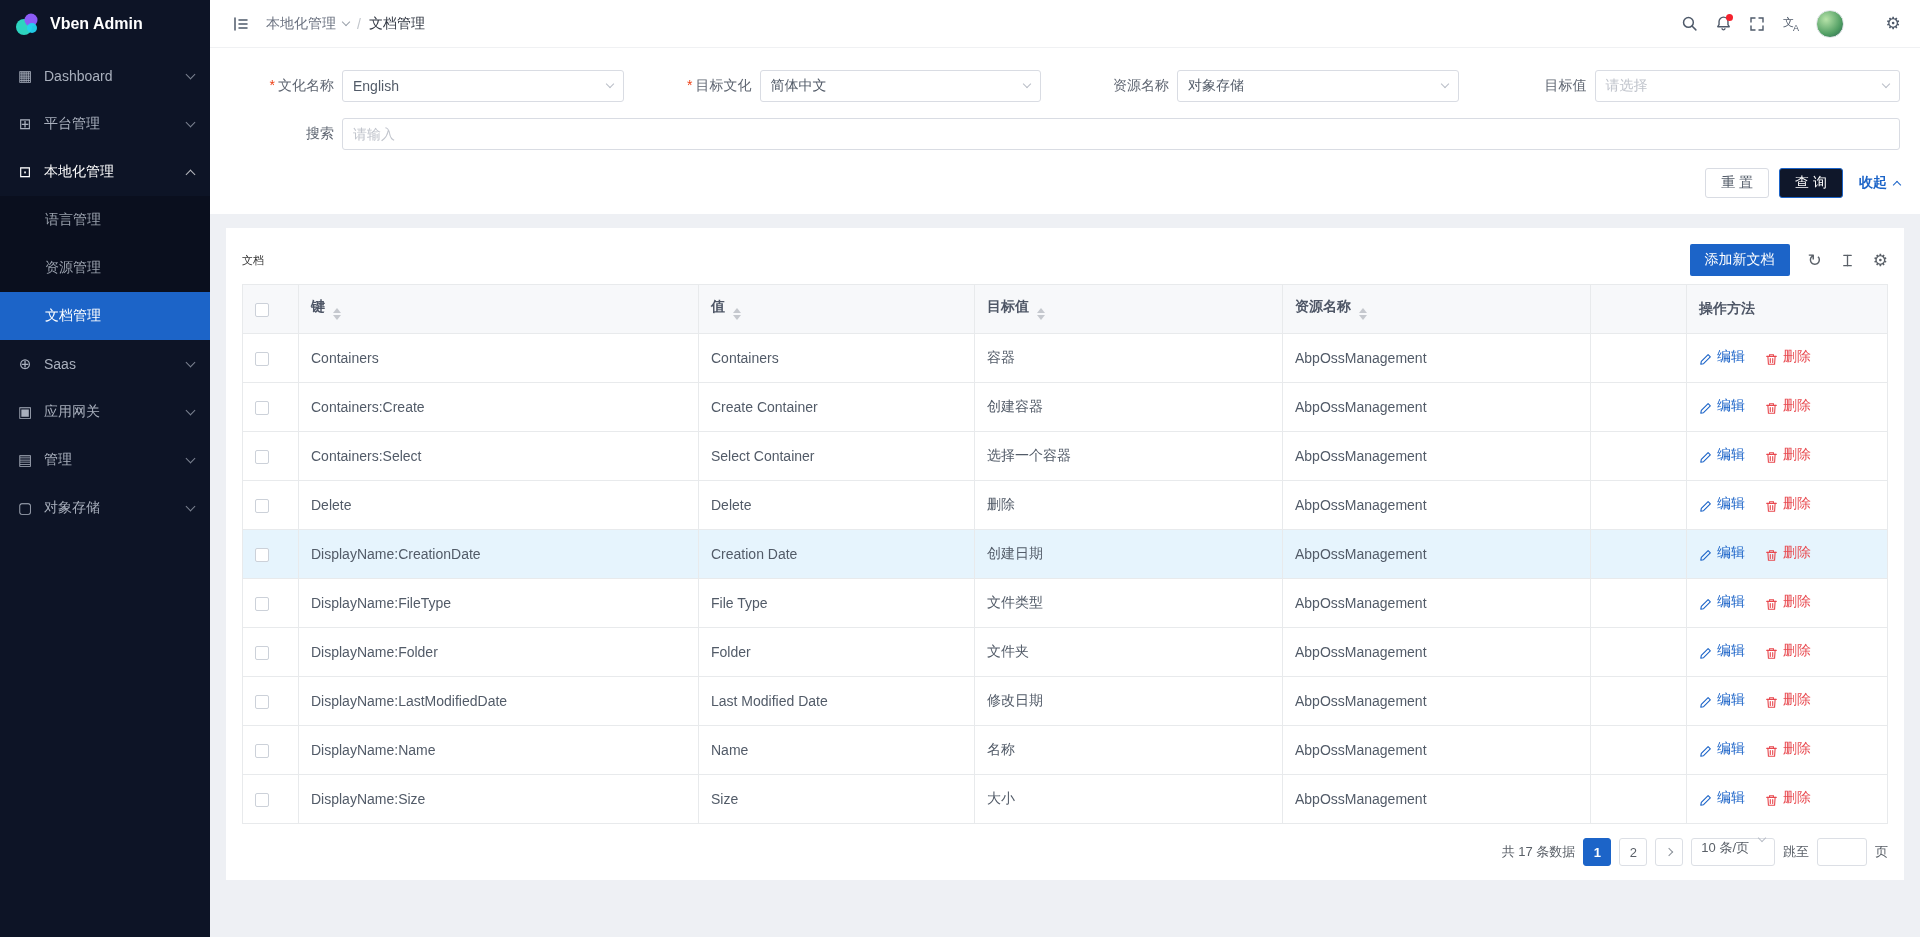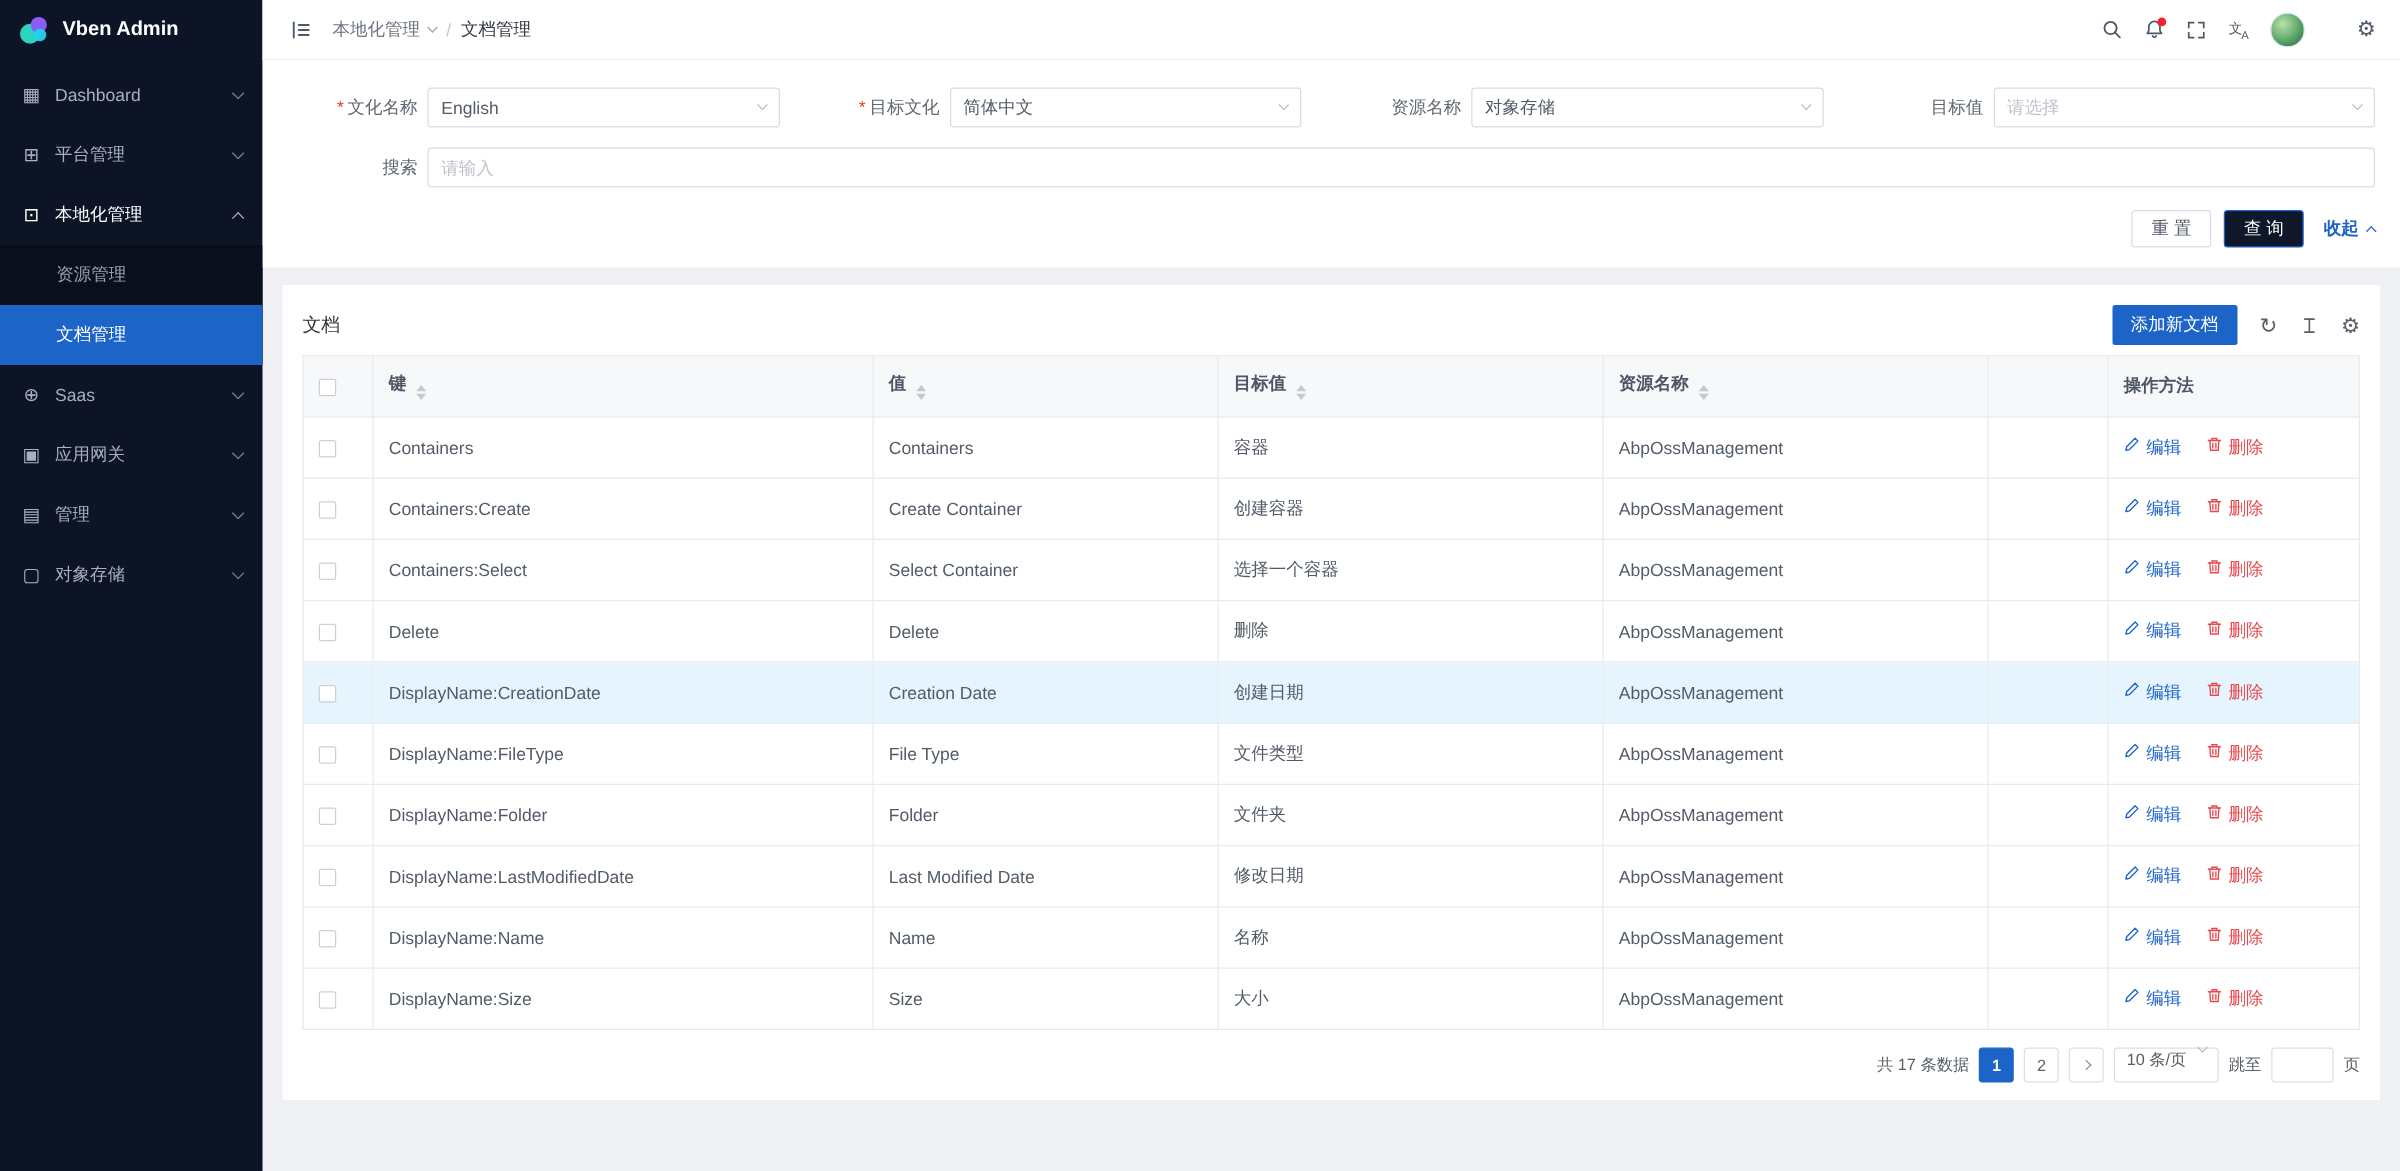--- a/index.html
+++ b/index.html
@@ -59,37 +59,37 @@
   .txt-input::placeholder { color: #c0c4cc; }
   .f-actions { display: flex; justify-content: flex-end; align-items: center; gap: 10px; margin-top: 18px; }
   .btn { height: 30px; padding: 0 15px; border-radius: 3px; font-size: 14px; display: inline-flex; align-items: center; cursor: pointer; border: 1px solid #d9dce3; background: #fff; color: #525b68; font-family: inherit; }
   .btn.primary { background: #0f172a; border-color: #1c64c8; color: #fff; }
   .link-btn { color: #1c64c8; display: inline-flex; align-items: center; gap: 7px; cursor: pointer; margin-left: 6px; font-weight: bold; }
   .link-btn .chev { width: 6px; height: 6px; }
 
   
   .table-card { background: #fff; margin: 14px 16px 0 16px; padding: 8px 16px 14px 16px; }
   .toolbar { height: 48px; display: flex; align-items: center; }
-  .t-title { font-size: 15px; color: #333; }
+  .t-title { font-size: 11px; color: #333; }
   .toolbar-right { margin-left: auto; display: flex; align-items: center; gap: 18px; color: #5a6068; }
   .add-btn { height: 32px; padding: 0 15px; background: #1c64c8; color: #fff; border: none; border-radius: 2px; font-size: 14px; cursor: pointer; font-family: inherit; }
   .ticon { cursor: pointer; display: flex; align-items: center; font-size: 17px; color: #5a6068; line-height: 1; }
 
   table.grid { width: 100%; border-collapse: collapse; table-layout: fixed; }
   .grid th, .grid td { border: 1px solid #e8eaec; height: 49px; padding: 0 12px; text-align: left; overflow: hidden; white-space: nowrap; text-overflow: ellipsis; }
   .grid th { background: #f7f8fa; color: #4e5666; font-weight: bold; }
   .grid td { color: #525b68; }
   .grid tr.hl td { background: #e6f4fd; }
   .col-check { text-align: center; padding: 0; }
   .checkbox { display: inline-block; width: 14px; height: 14px; border: 1px solid #ccd1d9; border-radius: 2px; background: #fff; vertical-align: middle; cursor: pointer; }
   .sorter { display: inline-flex; flex-direction: column; gap: 2px; margin-left: 8px; vertical-align: -2px; cursor: pointer; }
   .car-up { width: 0; height: 0; border-left: 4px solid transparent; border-right: 4px solid transparent; border-bottom: 5px solid #c5c8ce; }
   .car-down { width: 0; height: 0; border-left: 4px solid transparent; border-right: 4px solid transparent; border-top: 5px solid #c5c8ce; }
   .th-actions, .td-actions { text-align: center; }
-  .act { display: inline-flex; align-items: flex-start; gap: 5px; cursor: pointer; }
+  .act { display: inline-flex; align-items: flex-end; gap: 5px; cursor: pointer; }
   .act.edit { color: #1c64c8; }
   .act.del { color: #e8494f; margin-left: 16px; }
   .isvg { display: inline-block; vertical-align: -1px; }
 
   
   .pager { display: flex; align-items: center; justify-content: flex-end; gap: 8px; margin-top: 14px; color: #5a6068; font-size: 13px; }
   .pg-btn { min-width: 28px; height: 28px; display: inline-flex; align-items: center; justify-content: center; border: 1px solid #dcdfe5; border-radius: 3px; background: #fff; cursor: pointer; color: #5a6068; font-size: 13px; }
   .pg-btn.active { background: #1c64c8; border-color: #1c64c8; color: #fff; font-weight: bold; }
   .pg-btn .chev { width: 6px; height: 6px; color: #8a9099; }
   .pg-select { height: 28px; border: 1px solid #dcdfe5; border-radius: 3px; display: inline-flex; gap: 10px; padding: 0 9px; cursor: pointer; background: #fff; }
@@ -118,20 +118,23 @@
       <span class="ic">⊞</span>
       <span class="lbl">平台管理</span>
       <span class="chev down"></span>
     </div>
     <div class="mi open">
       <span class="ic">⊡</span>
       <span class="lbl">本地化管理</span>
       <span class="chev up"></span>
     </div>
     <div class="submenu">
+      <div class="smi">
+        <span class="lbl">语言管理</span>
+      </div>
       <div class="smi">
         <span class="lbl">资源管理</span>
       </div>
       <div class="smi active">
         <span class="lbl">文档管理</span>
       </div>
     </div>
     <div class="mi">
       <span class="ic">⊕</span>
       <span class="lbl">Saas</span>

